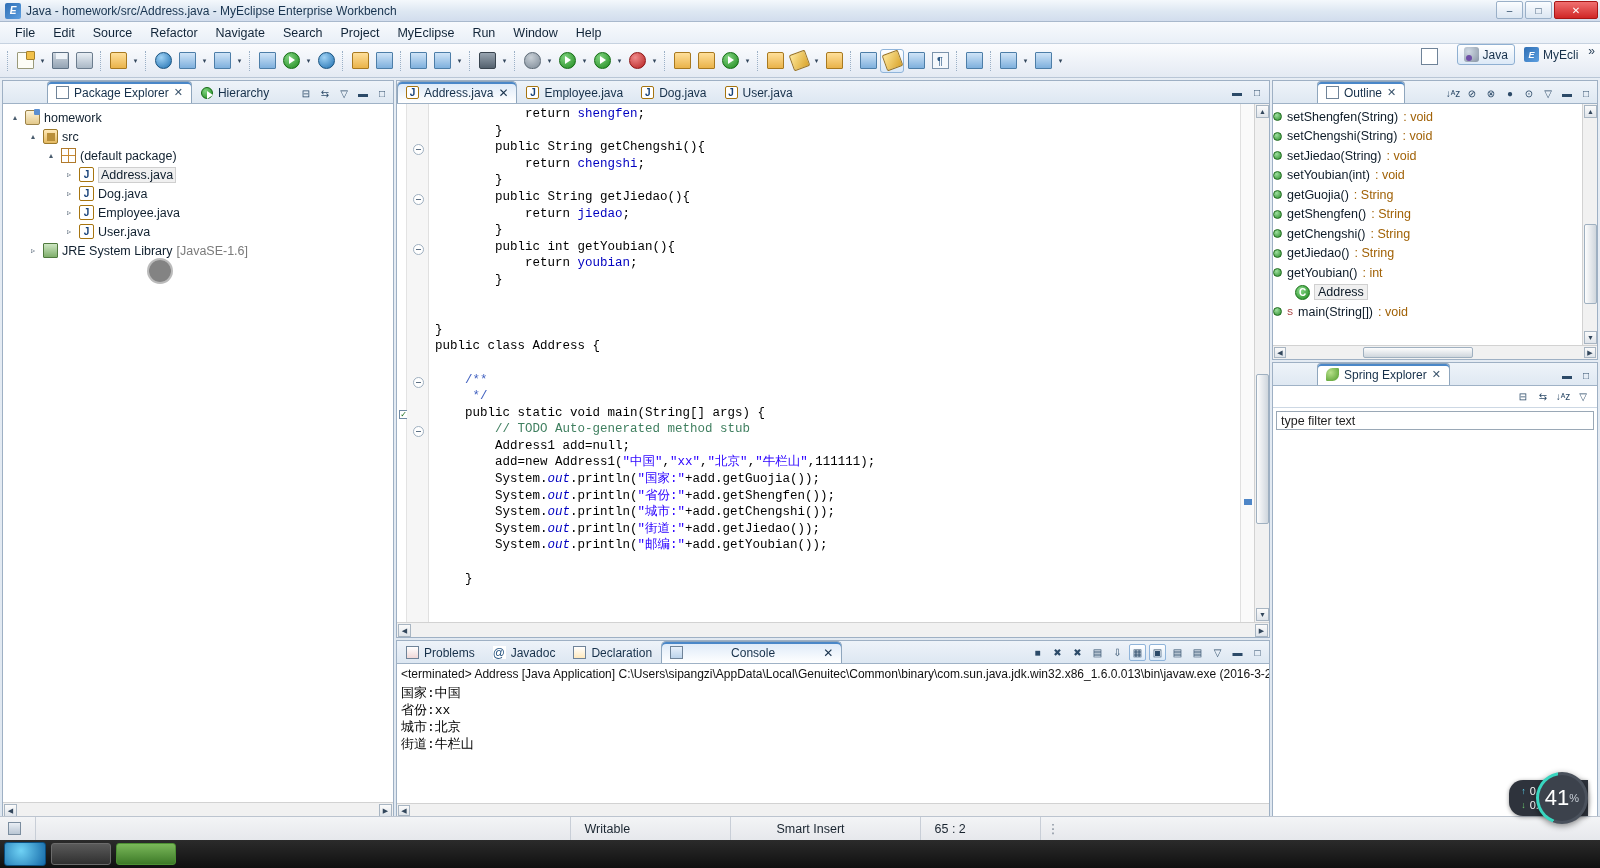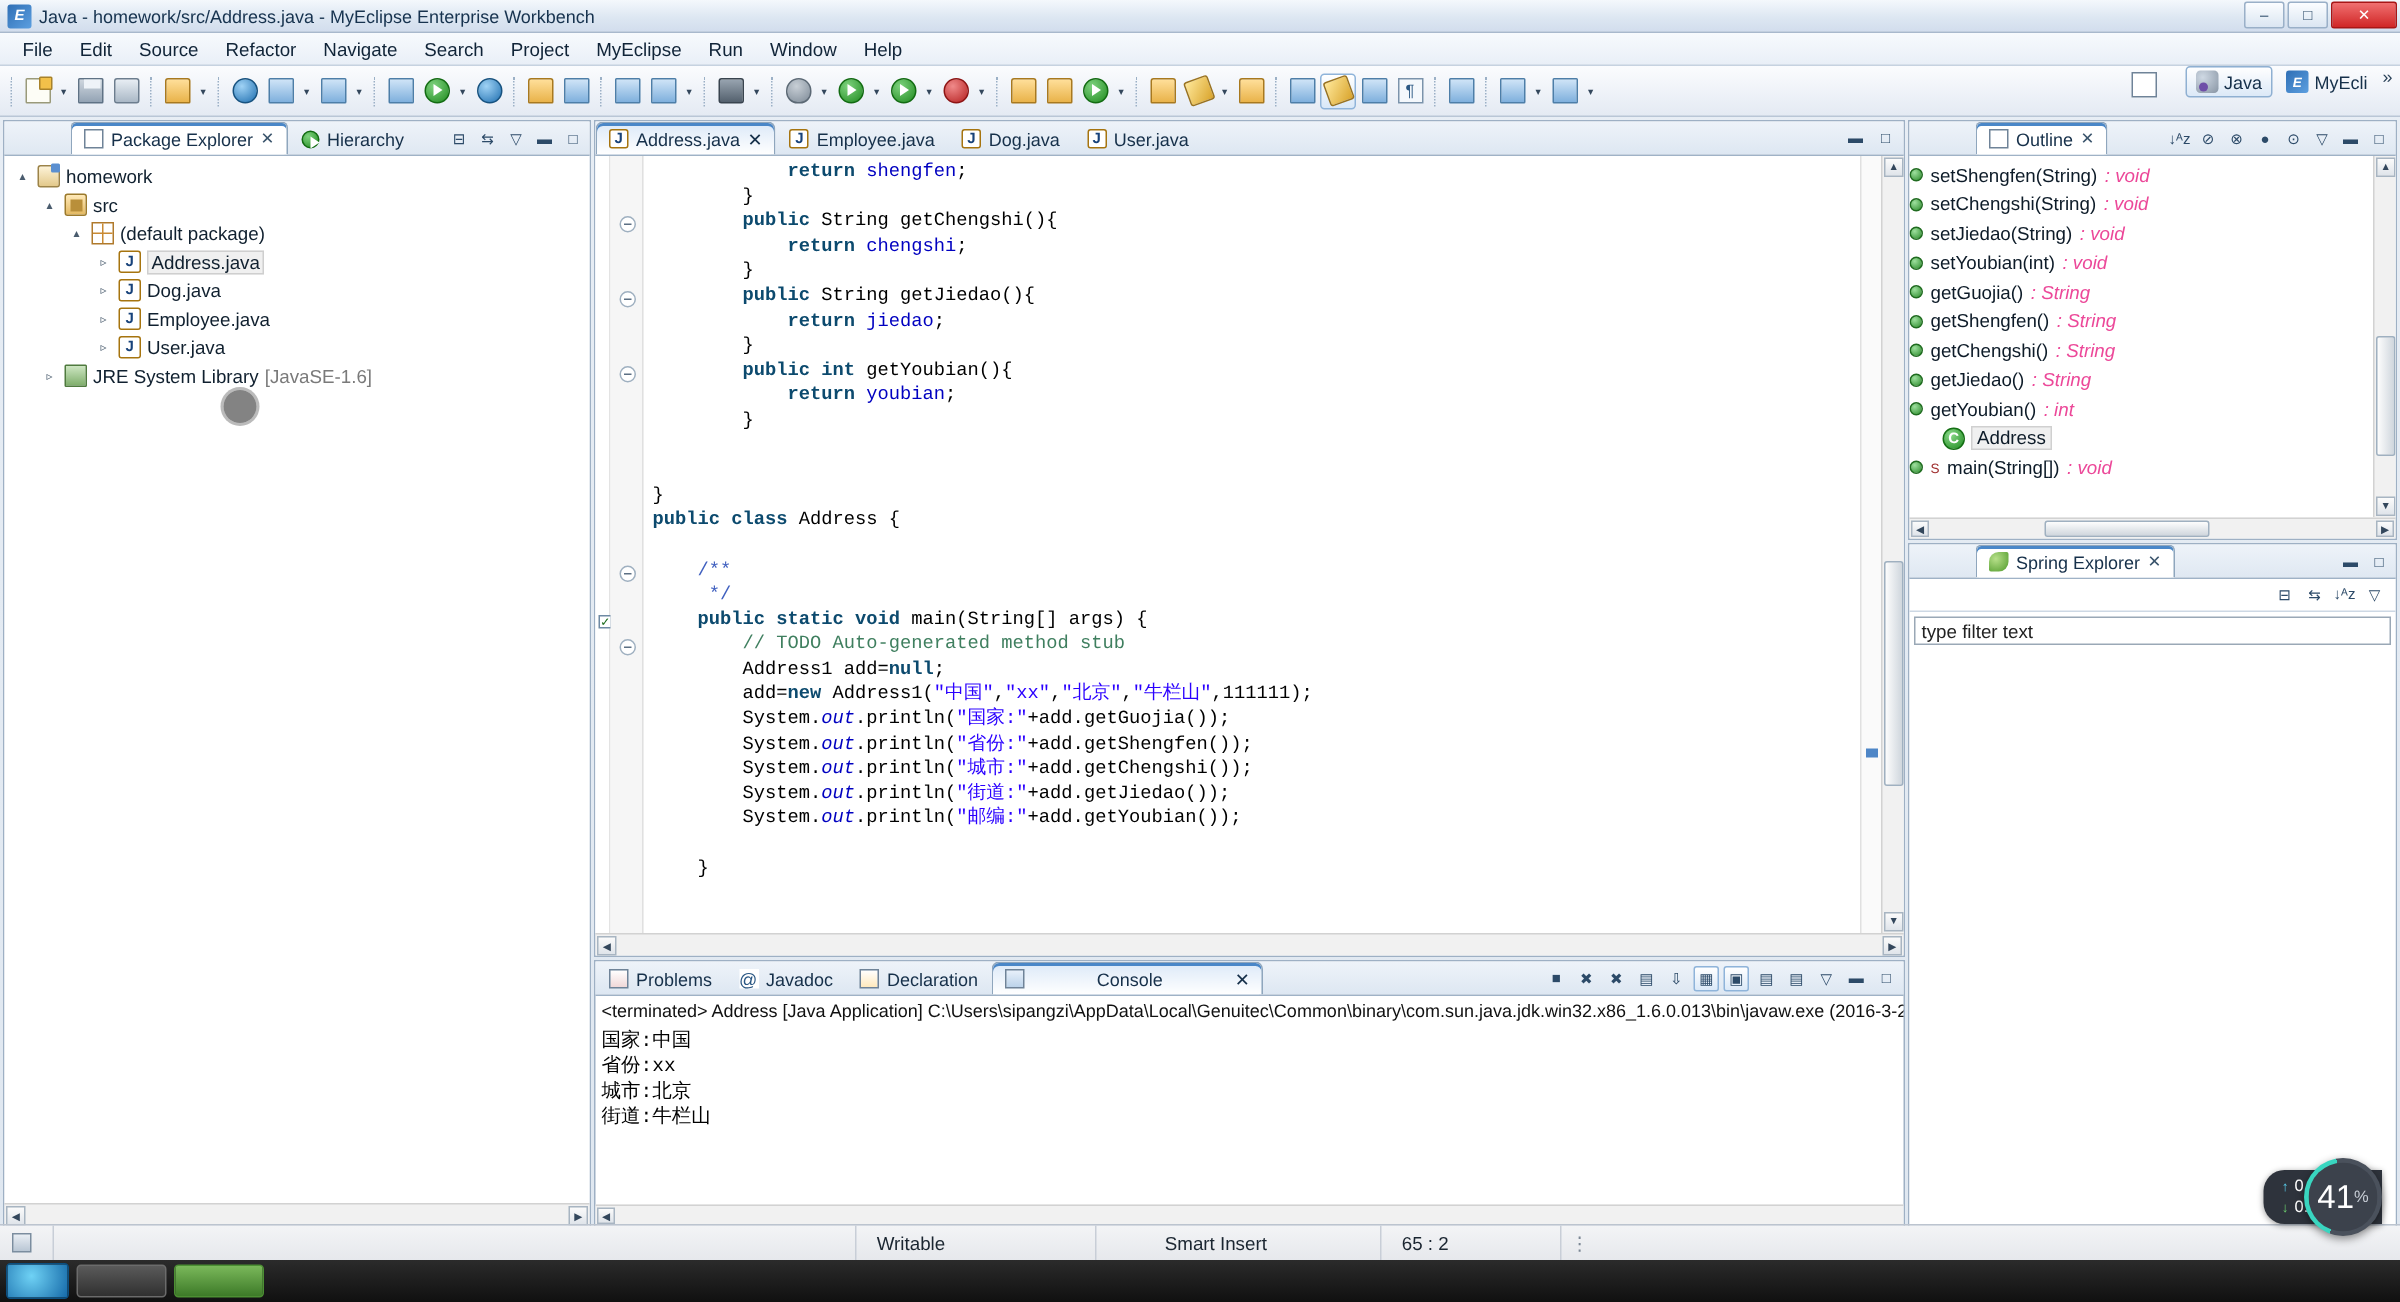--- a/index.html
+++ b/index.html
@@ -271,21 +271,21 @@
   .fold:after {
     content:""; position:absolute; left:2px; top:4px; width:5px; height:1px; background:#5d7084;
   }
   .code-scroll {
     flex: 1; position: relative; overflow: hidden;
     font-family: "Liberation Mono", monospace;
     font-size: 12.5px; line-height: 16.6px;
     color: #000; padding-top: 2px;
   }
   .cl { white-space: pre; height: 16.6px; padding-left: 6px; }
-  .kw { color: #0c4a6e; font-weight: bold; }
+  .kw { color: #000000; font-weight: normal; }
   .fld { color: #0000c0; }
   .str { color: #2a00ff; }
   .cmt { color: #3f7f5f; }
   .jdoc { color: #3f5fbf; }
   .jdoc-tag { color: #7f9fbf; font-weight: bold; }
   .ital { font-style: italic; color: #0000c0; }
 
   .code-right-strip {
     width: 14px; background: #fafafa; border-left: 1px solid #e0e0e0;
     position: relative;
@@ -378,21 +378,21 @@
   .outline-list { padding: 3px 0 0 0; font-size: 12.5px; }
   .orow {
     display: flex; align-items: center; gap: 5px;
     height: 19.5px; white-space: nowrap; color:#0d1b28;
   }
   .orow .dot {
     width: 9px; height: 9px; border-radius: 50%;
     background: radial-gradient(circle at 35% 30%,#9ee09e,#2c8c2c);
     border: 1px solid #1f6b1f; flex: none;
   }
-  .ret { color: #ec4899; font-style: italic; }
+  .ret { color: #a16207; }
   .orow.cls { padding-left: 22px; gap: 4px; }
   .cls-icon {
     width: 15px; height: 15px; border-radius: 50%;
     background: radial-gradient(circle at 35% 30%,#8ad98a,#1f8a1f);
     border: 1px solid #157015; color:#fff; font-size:10px; font-weight:bold;
     display:flex; align-items:center; justify-content:center; flex:none;
   }
   .orow.cls .lbl { background:#f0f0f0; border:1px solid #d0d0d0; padding:0 3px; }
   .sup { color: #a03030; font-size: 9px; vertical-align: super; }
   .outline-hscroll {

